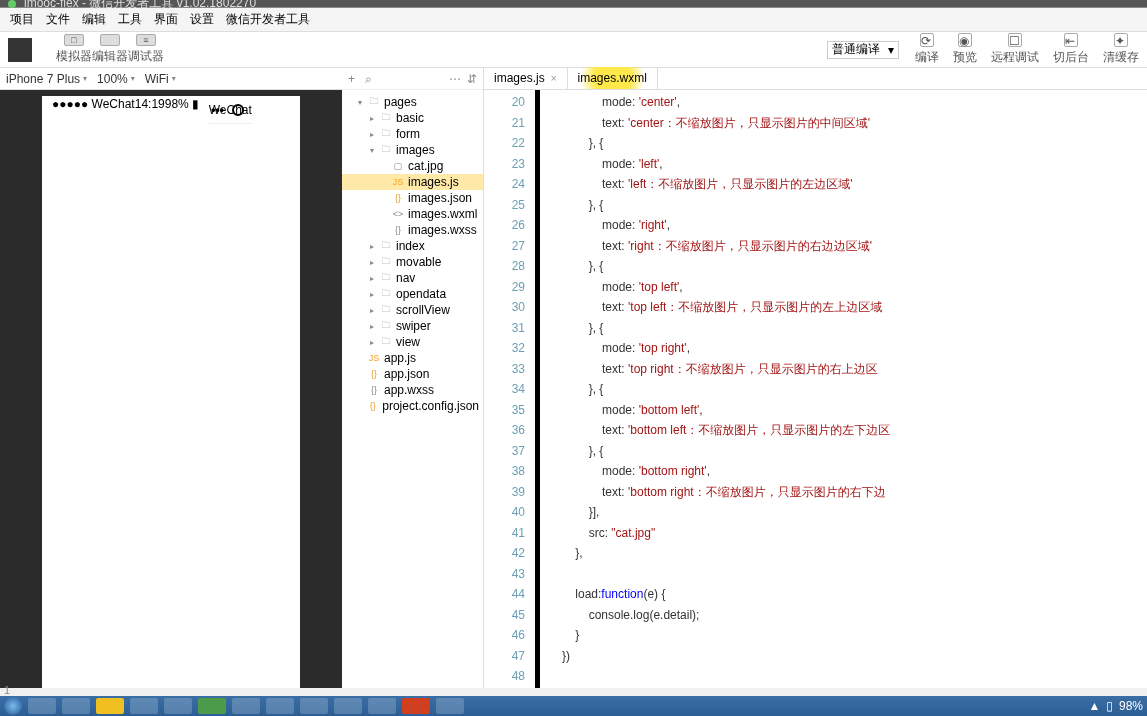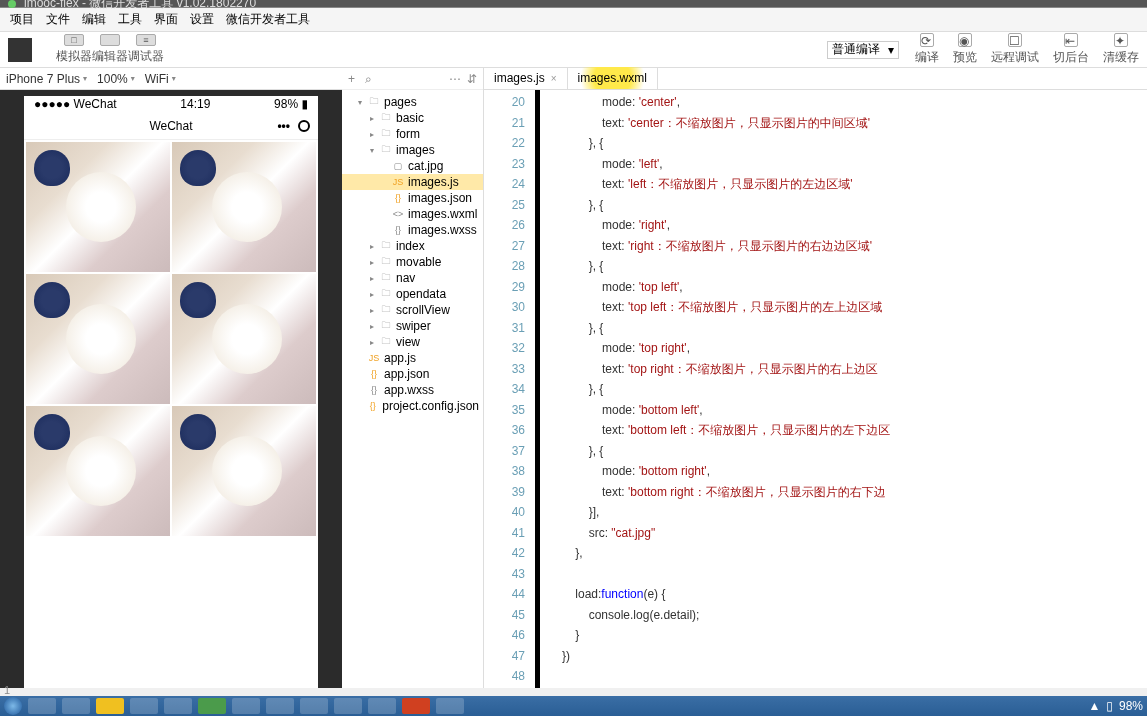--- a/index.html
+++ b/index.html
@@ -26,21 +26,21 @@
 
 
 .main { display:flex; height: 620px; }
 
 
 .sim-panel { width:342px; background:#333; display:flex;flex-direction:column; }
 .sim-top { height:22px;background:#fff;border-bottom:1px solid #ddd;display:flex;align-items:center;padding:0 6px;gap:10px;font-size:11px;color:#333; }
 .sim-top .sel { display:flex;align-items:center;gap:3px; }
 .sim-top .chev { font-size:8px;color:#888; }
 .sim-body { flex:1;background:#2b2b2b;display:flex;justify-content:center;padding-top:6px; }
-.phone { width:294px;background:#fff;display:flex;flex-direction:column; }
+.phone { width:258px;background:#fff;display:flex;}
 .phone-status { height:16px;display:flex;align-items:center;justify-content:space-between;padding:0 10px;font-size:9px; }
 .phone-nav { height:28px;display:flex;align-items:center;justify-content:center;position:relative;font-size:12px;border-bottom:1px solid #eee; }
 .phone-nav .dots { position:absolute;right:28px;font-weight:bold; }
 .phone-nav .circ { position:absolute;right:8px;width:12px;height:12px;border:2px solid #000;border-radius:50%; }
 .images-grid { display:grid;grid-template-columns:1fr 1fr;gap:2px;padding:2px;background:#fff; }
 .images-grid .img { height:130px;background:linear-gradient(135deg,#d8c9b8 0%,#e8ddd0 30%,#fff 50%,#dcc 70%,#cbb 100%);position:relative;overflow:hidden; }
 .images-grid .img::before { content:'';position:absolute;left:8px;top:8px;width:36px;height:36px;background:radial-gradient(circle,#2a3a6a 40%,#1a2a5a 100%);border-radius:50% 50% 45% 45%; }
 .images-grid .img::after { content:'';position:absolute;left:40px;top:30px;width:70px;height:70px;background:radial-gradient(ellipse,#fff 30%,#f5f0e8 70%);border-radius:50%; }
 
 

